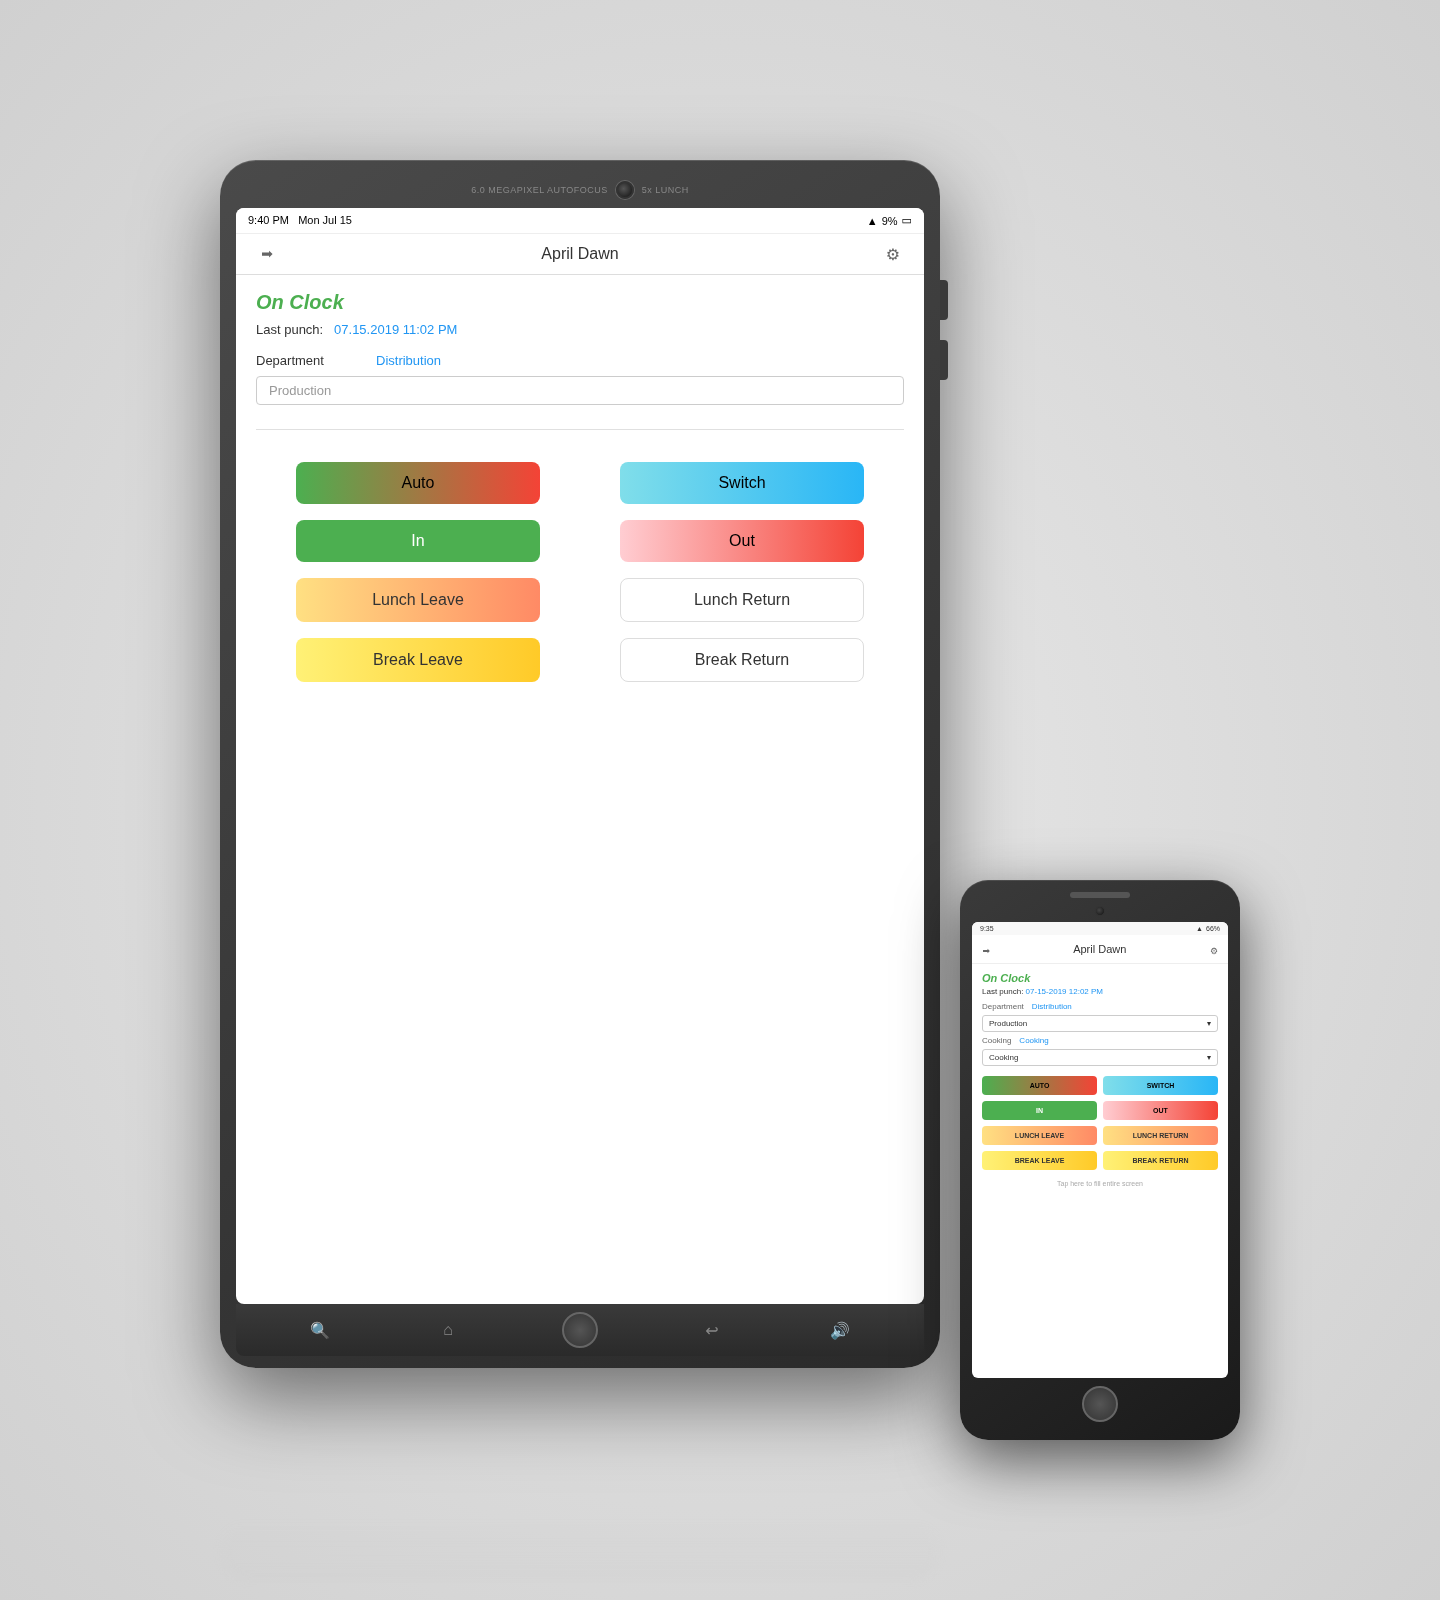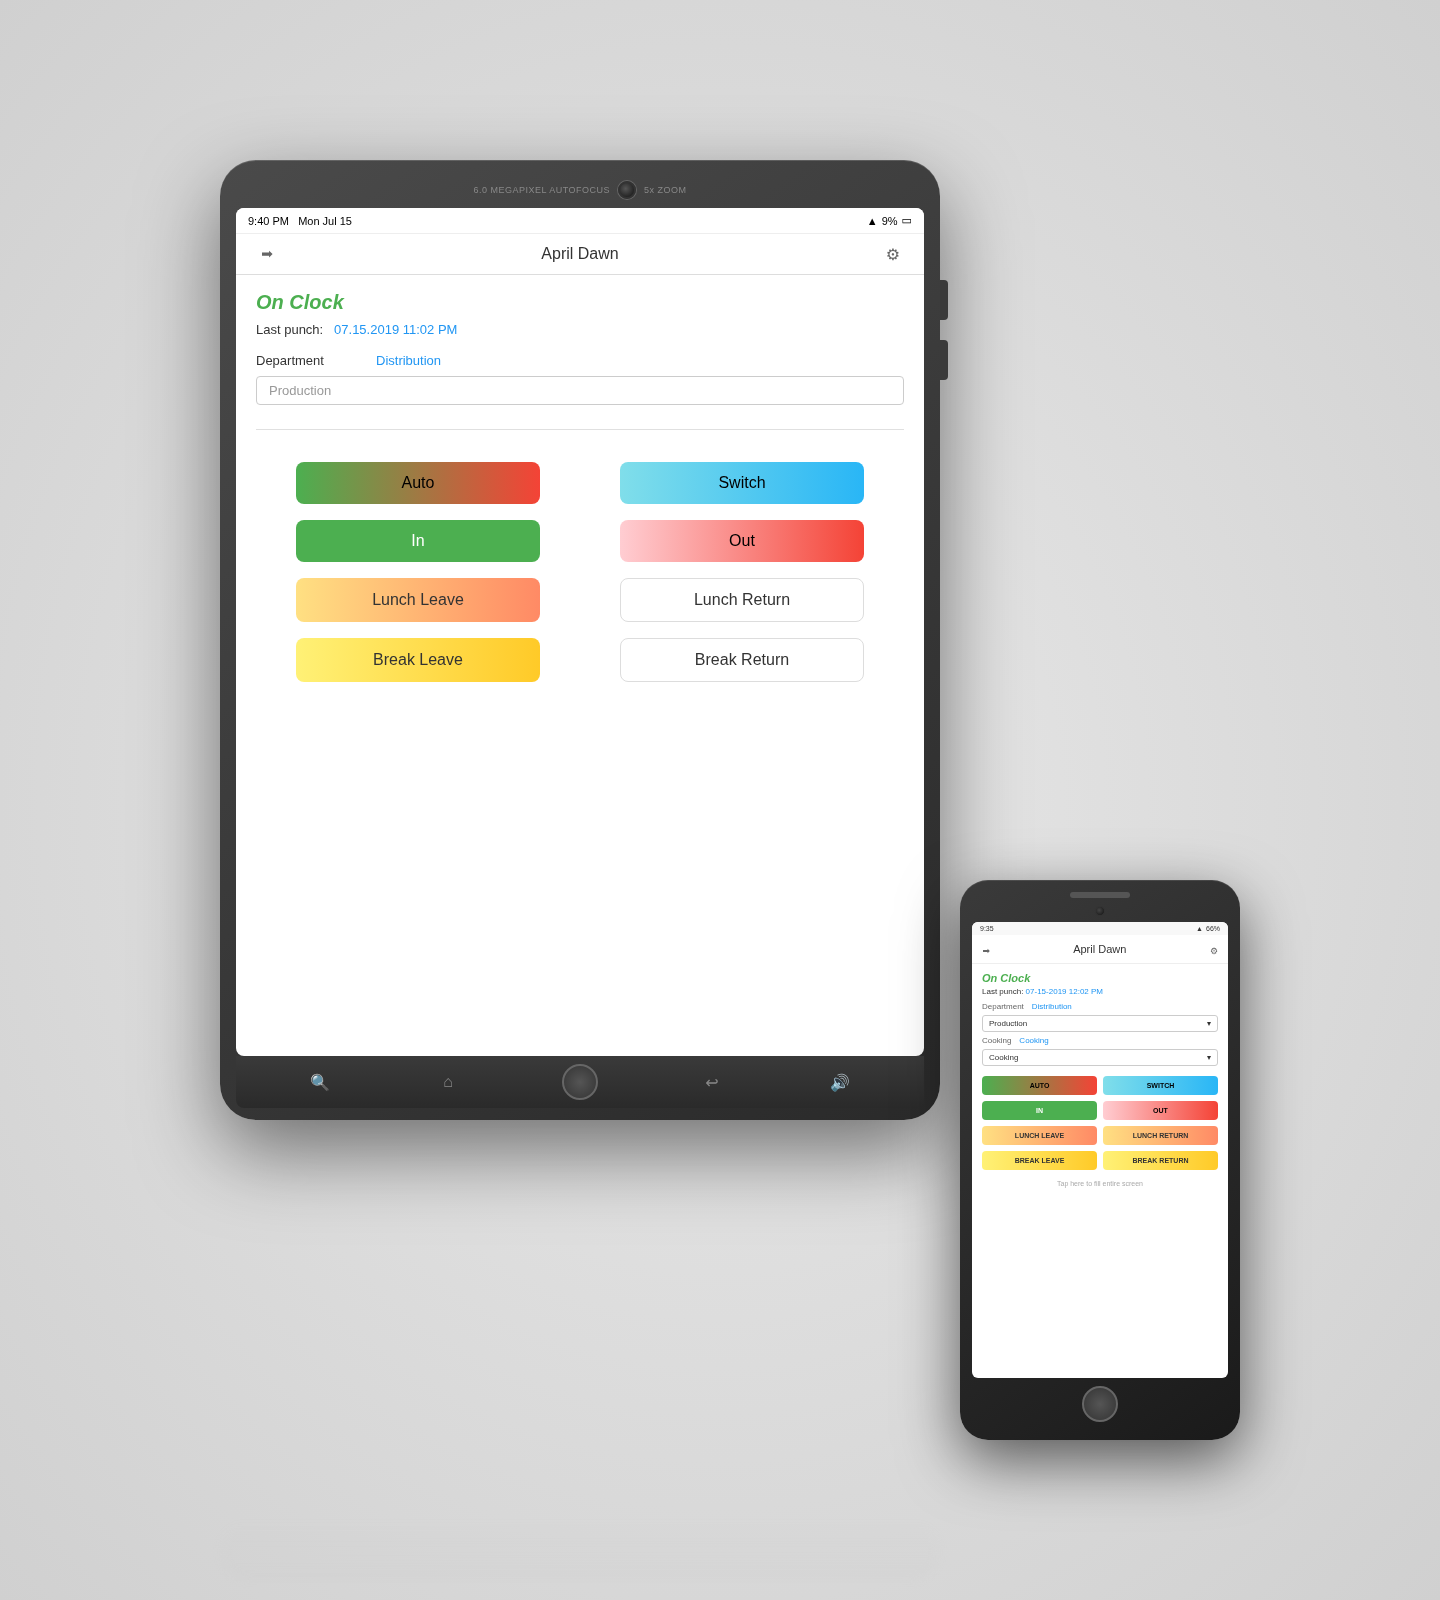--- a/index.html
+++ b/index.html
@@ -22,21 +22,21 @@
       align-items: center;
       justify-content: center;
     }
 
     
     .tablet {
       position: absolute;
       left: 50px;
       top: 60px;
       width: 720px;
-      height: 960px;
+      height: 1208px;
       background: linear-gradient(145deg, #4a4a4a, #2a2a2a);
       border-radius: 36px;
       box-shadow: 0 30px 80px rgba(0,0,0,0.5), inset 0 1px 0 rgba(255,255,255,0.15);
       padding: 16px;
     }
 
     .tablet-camera-bar {
       display: flex;
       justify-content: center;
       align-items: center;
@@ -66,21 +66,21 @@
       width: 100%;
       height: calc(100% - 80px);
       overflow: hidden;
       position: relative;
     }
 
     
     .status-bar {
       display: flex;
       justify-content: space-between;
-      align-items: center;
+      align-items: flex-start;
       padding: 6px 12px;
       background: #fff;
       font-size: 11px;
       color: #000;
       border-bottom: 1px solid #eee;
     }
     .status-bar-right {
       display: flex;
       align-items: center;
       gap: 4px;
@@ -442,21 +442,21 @@
 </head>
 <body>
 
 <div class="scene">
 
   <div class="tablet">
 
     <div class="tablet-camera-bar">
       <span class="tablet-camera-text">6.0 MEGAPIXEL AUTOFOCUS</span>
       <div class="tablet-camera-lens"></div>
-      <span class="tablet-camera-text">5x ZOOM</span>
+      <span class="tablet-camera-text">5x LUNCH</span>
     </div>
 
     <div class="tablet-screen">
 
       <div class="status-bar">
         <span>
           <span>9:40 PM</span>
           &nbsp;
           <span>Mon Jul 15</span>
         </span>

